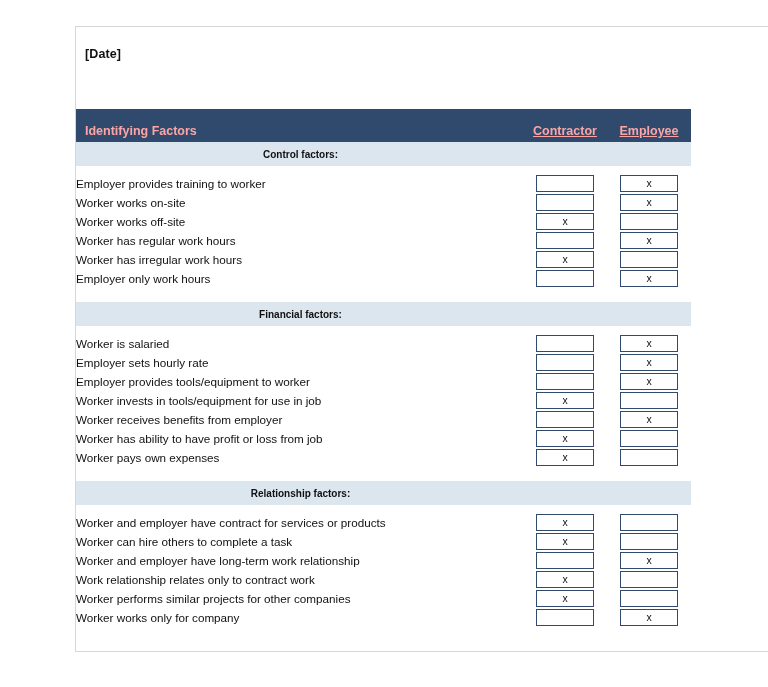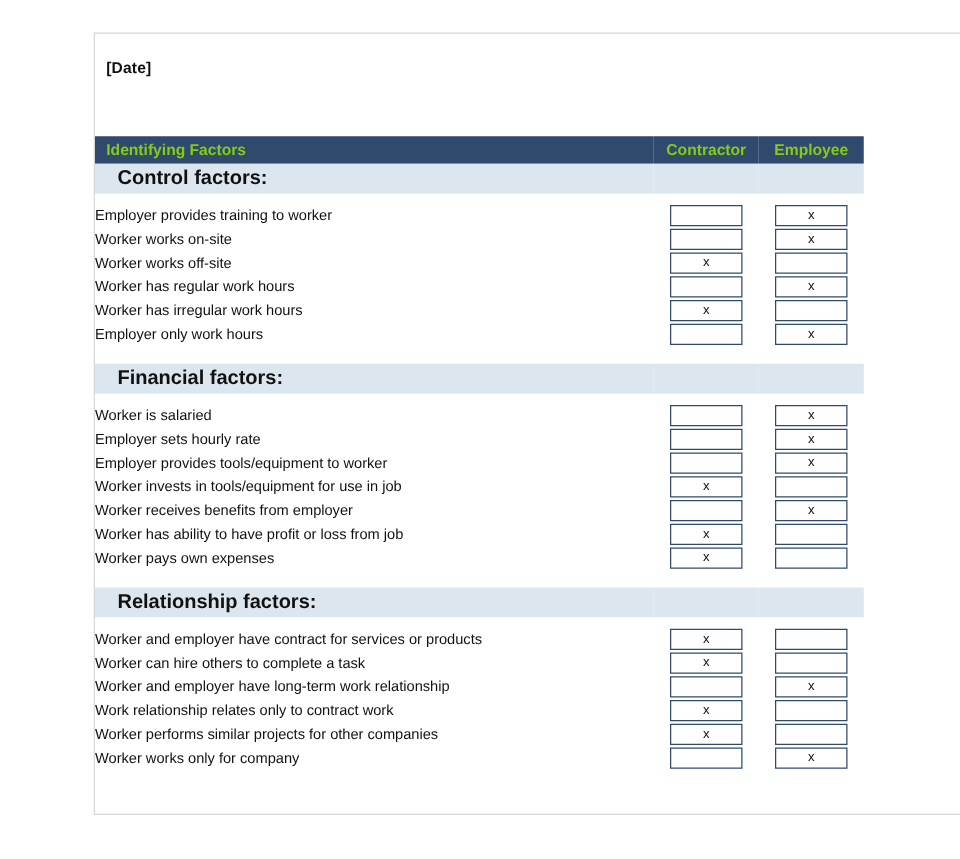--- a/index.html
+++ b/index.html
@@ -50,44 +50,46 @@
     border-collapse: collapse;
     table-layout: fixed;
     font-size: 11.5px;
   }
   table.matrix col.c-label { width: 447px; }
   table.matrix col.c-contractor { width: 84px; }
   table.matrix col.c-employee { width: 84px; }
 
   thead th {
     background: #2f4a6d;
-    color: #84cc16;
+    color: #fca5a5;
     font-size: 12.5px;
     font-weight: bold;
     height: 22px;
-    padding: 0 0 0 0;
+    padding: 11px 0 0 0;
     border: none;
     vertical-align: middle;
   }
   th.h-label {
     text-align: left;
     padding-left: 9px;
   }
   th.h-col {
     text-align: center;
+    text-decoration: underline;
   }
 
   tr.section td {
     background: #dce6ef;
     height: 22px;
     font-weight: bold;
-    font-size: 16px;
-    color: #111111;
-    padding-left: 18px;
-    border: none;
+    font-size: 10px;
+    color: #111111;
+    padding-left: 3px;
+    border: none;
+    text-align: center;
   }
   tr.section td.blankcell { background: #dce6ef; }
 
   tr.spacer td {
     height: 8px;
     background: #ffffff;
     border: none;
     padding: 0;
   }
   tr.gap td {

